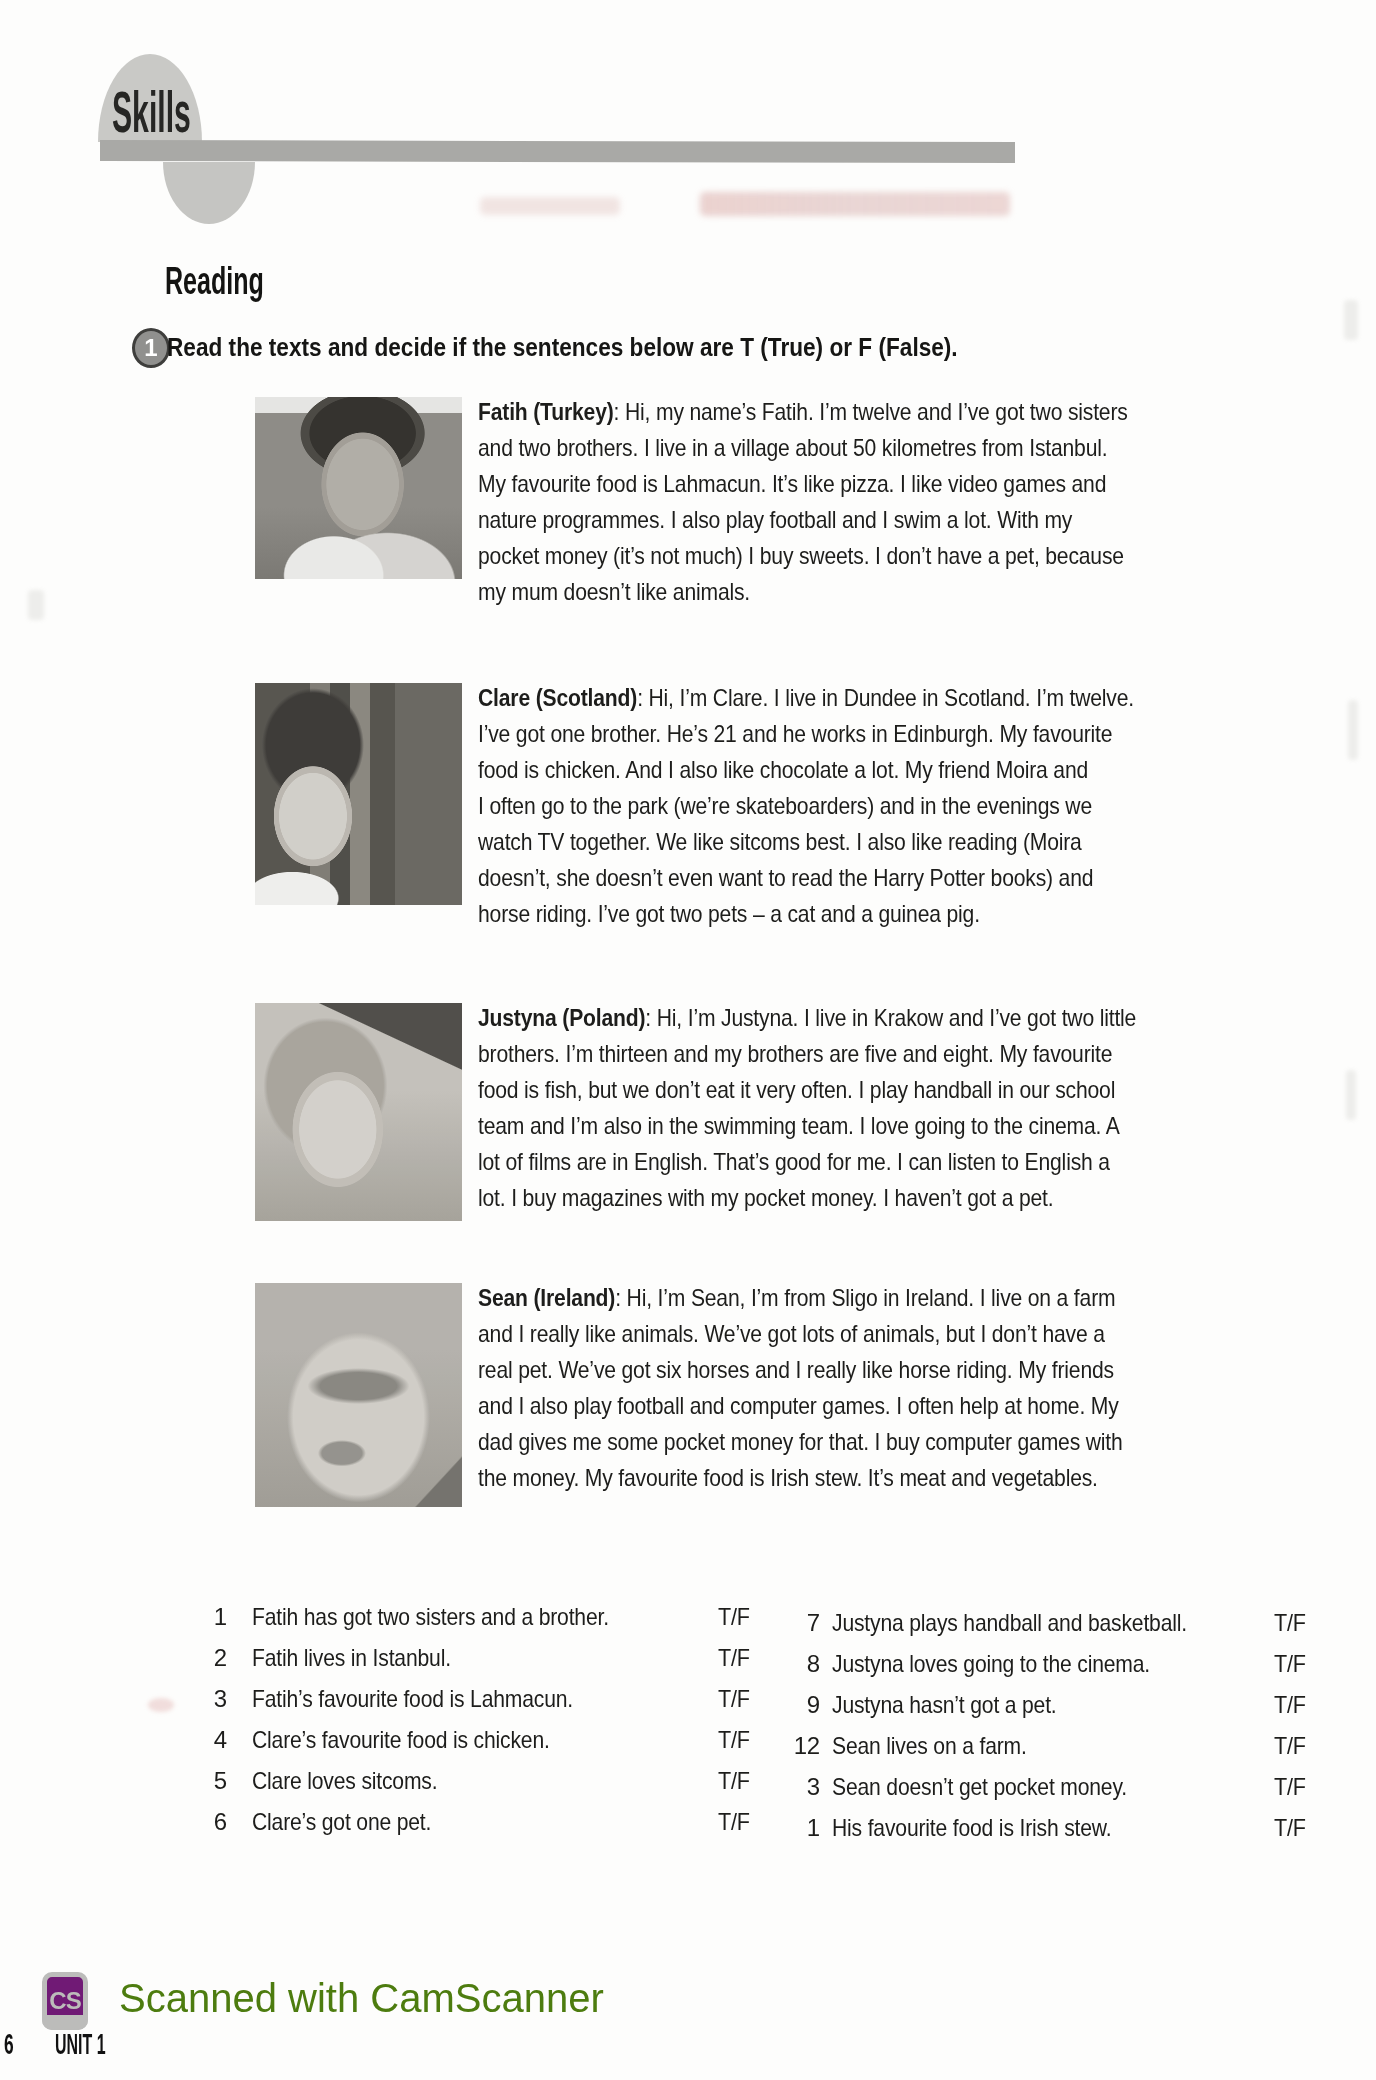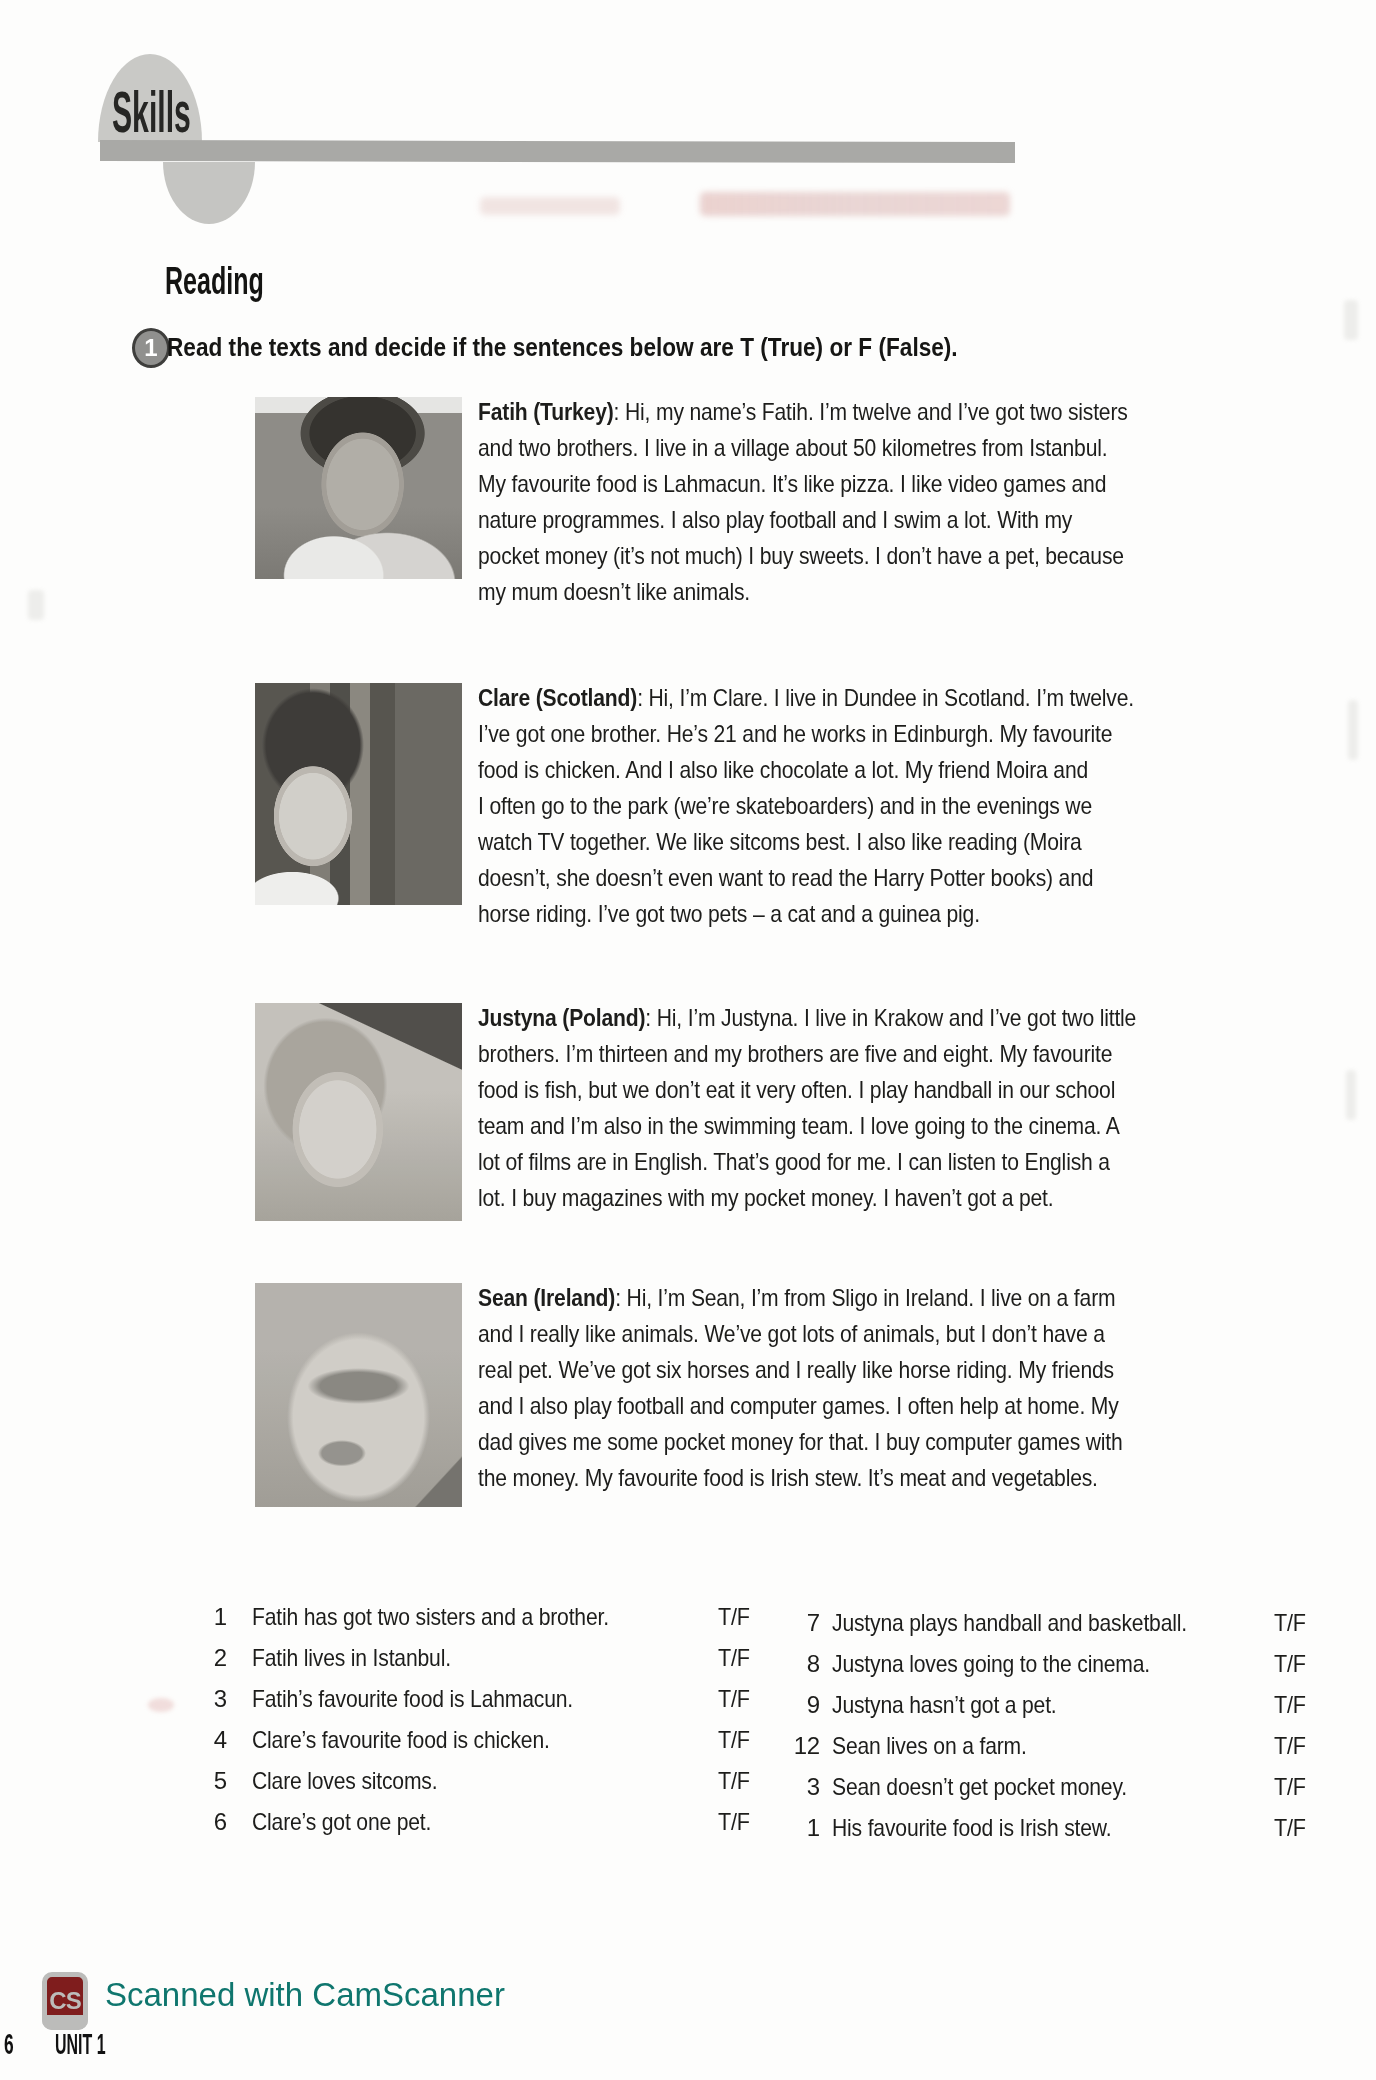--- a/index.html
+++ b/index.html
@@ -73,26 +73,26 @@
         transform:scaleX(0.88);transform-origin:0 0;}
   .st-tf{position:absolute;top:0;letter-spacing:-0.2px;transform:scaleX(0.9);transform-origin:0 0;}
   .colL .st-num{left:0;width:22px;}
   .colL .st-text{left:47px;}
   .colL .st-tf{left:513px;}
   .colR .st-num{left:0;width:40px;}
   .colR .st-text{left:52px;}
   .colR .st-tf{left:494px;}
   
   .cs-badge{left:42px;top:1972px;width:46px;height:58px;box-sizing:border-box;
-        border:5px solid #bcbcba;border-radius:10px;background:#7f1d1d;
+        border:5px solid #bcbcba;border-radius:10px;background:#701a75;
         display:flex;align-items:center;justify-content:center;
         color:#bcbcba;font-weight:bold;font-size:24px;letter-spacing:-1px;}
   .cs-badge::after{content:"";position:absolute;left:-5px;right:-5px;bottom:-5px;height:15px;
         background:#bcbcba;border-radius:0 0 10px 10px;}
-  .wmark{left:105px;top:1976px;font-size:33px;color:#0f766e;letter-spacing:0px;white-space:nowrap;}
+  .wmark{left:119px;top:1976px;font-size:40px;color:#4d7c0f;letter-spacing:0px;white-space:nowrap;}
   .pnum{left:4px;top:2028px;font-size:29px;font-weight:bold;color:#111;
         transform:scaleX(0.6);transform-origin:0 0;white-space:nowrap;}
   .unit{left:55px;top:2028px;font-size:29px;font-weight:bold;color:#111;
         transform:scaleX(0.55);transform-origin:0 0;white-space:nowrap;}
 </style>
 </head>
 <body>
 
 <div class="abs dome"></div>
 <div class="abs hbar"></div>

